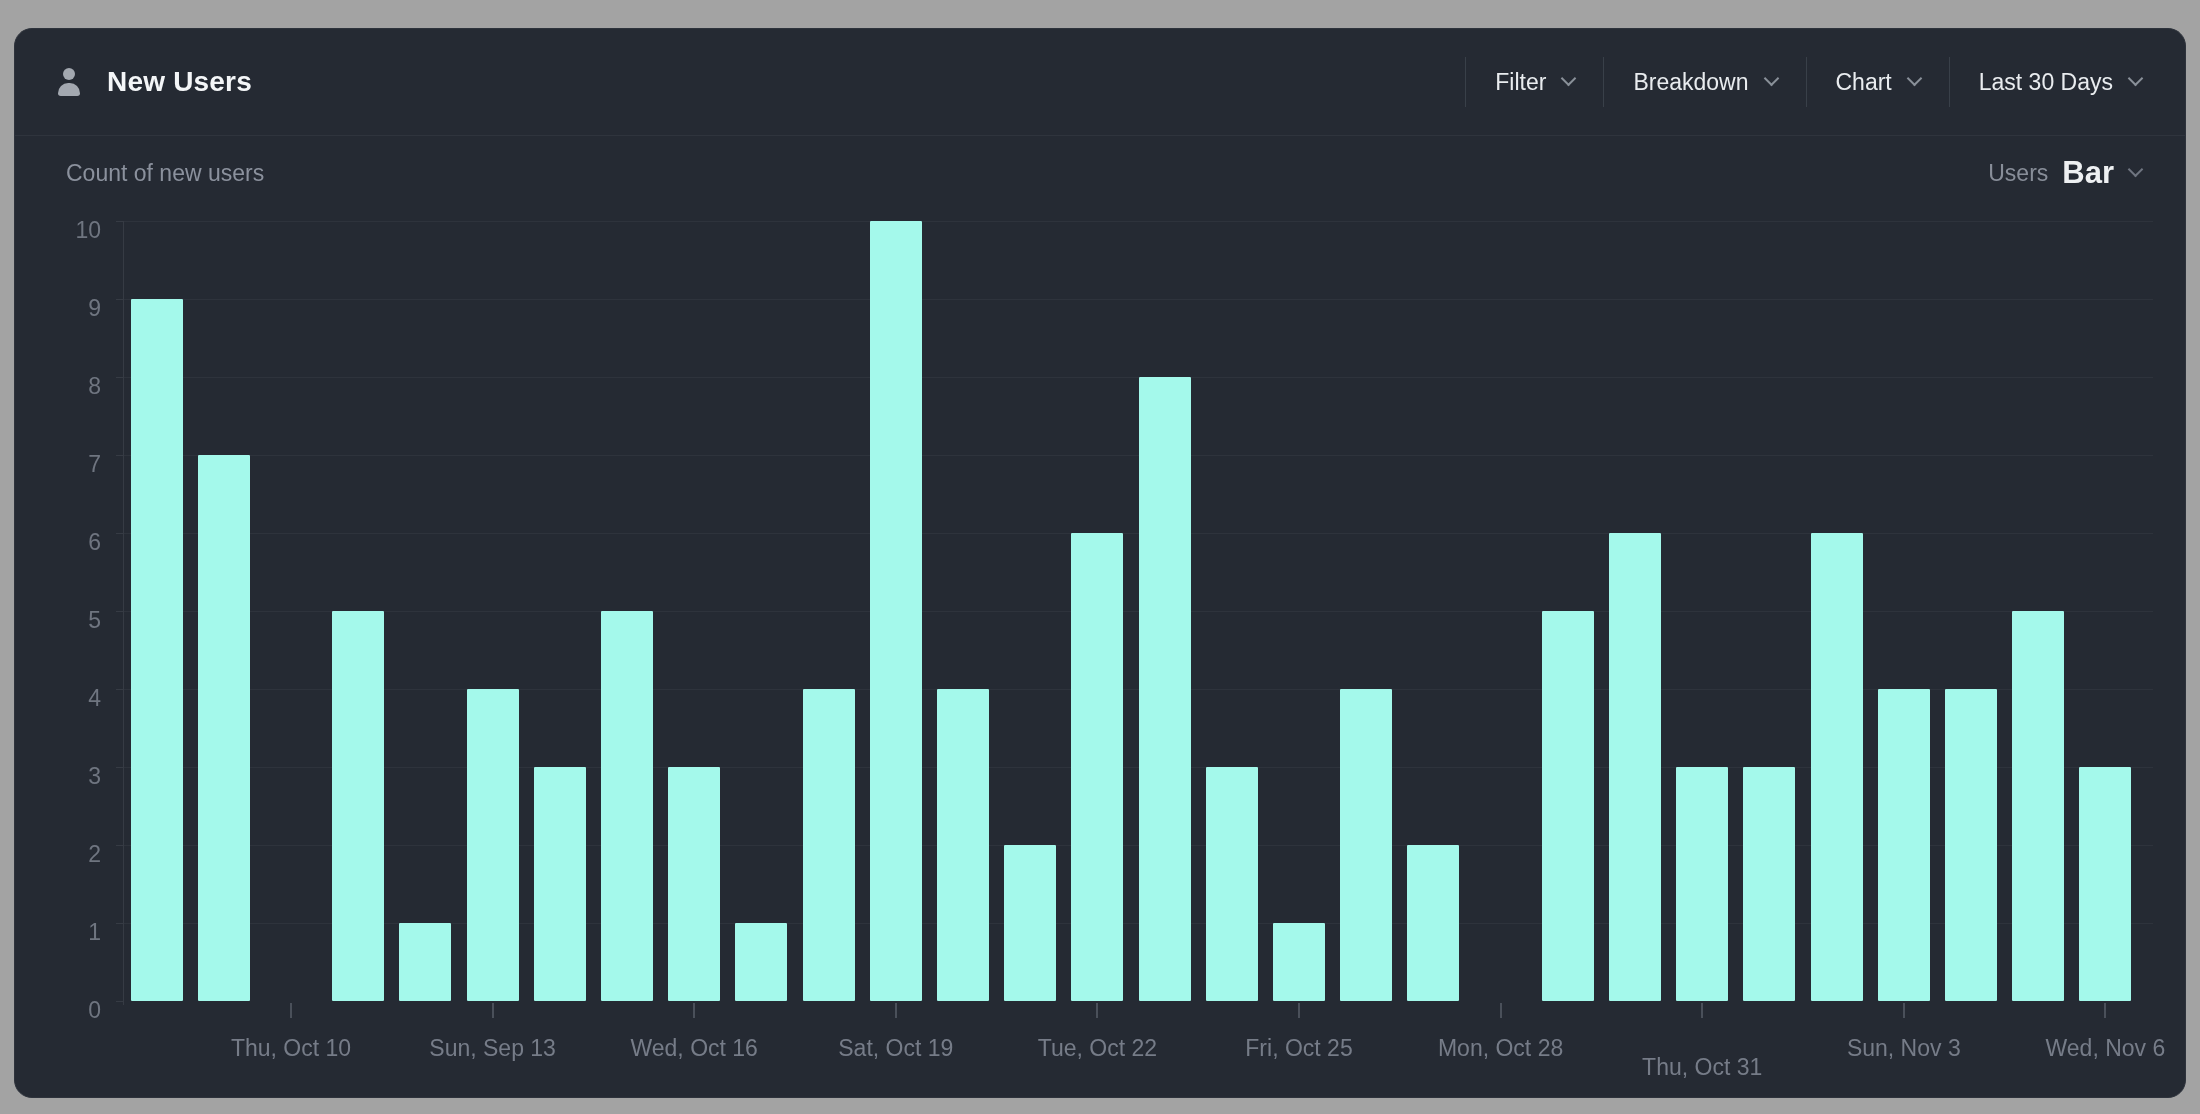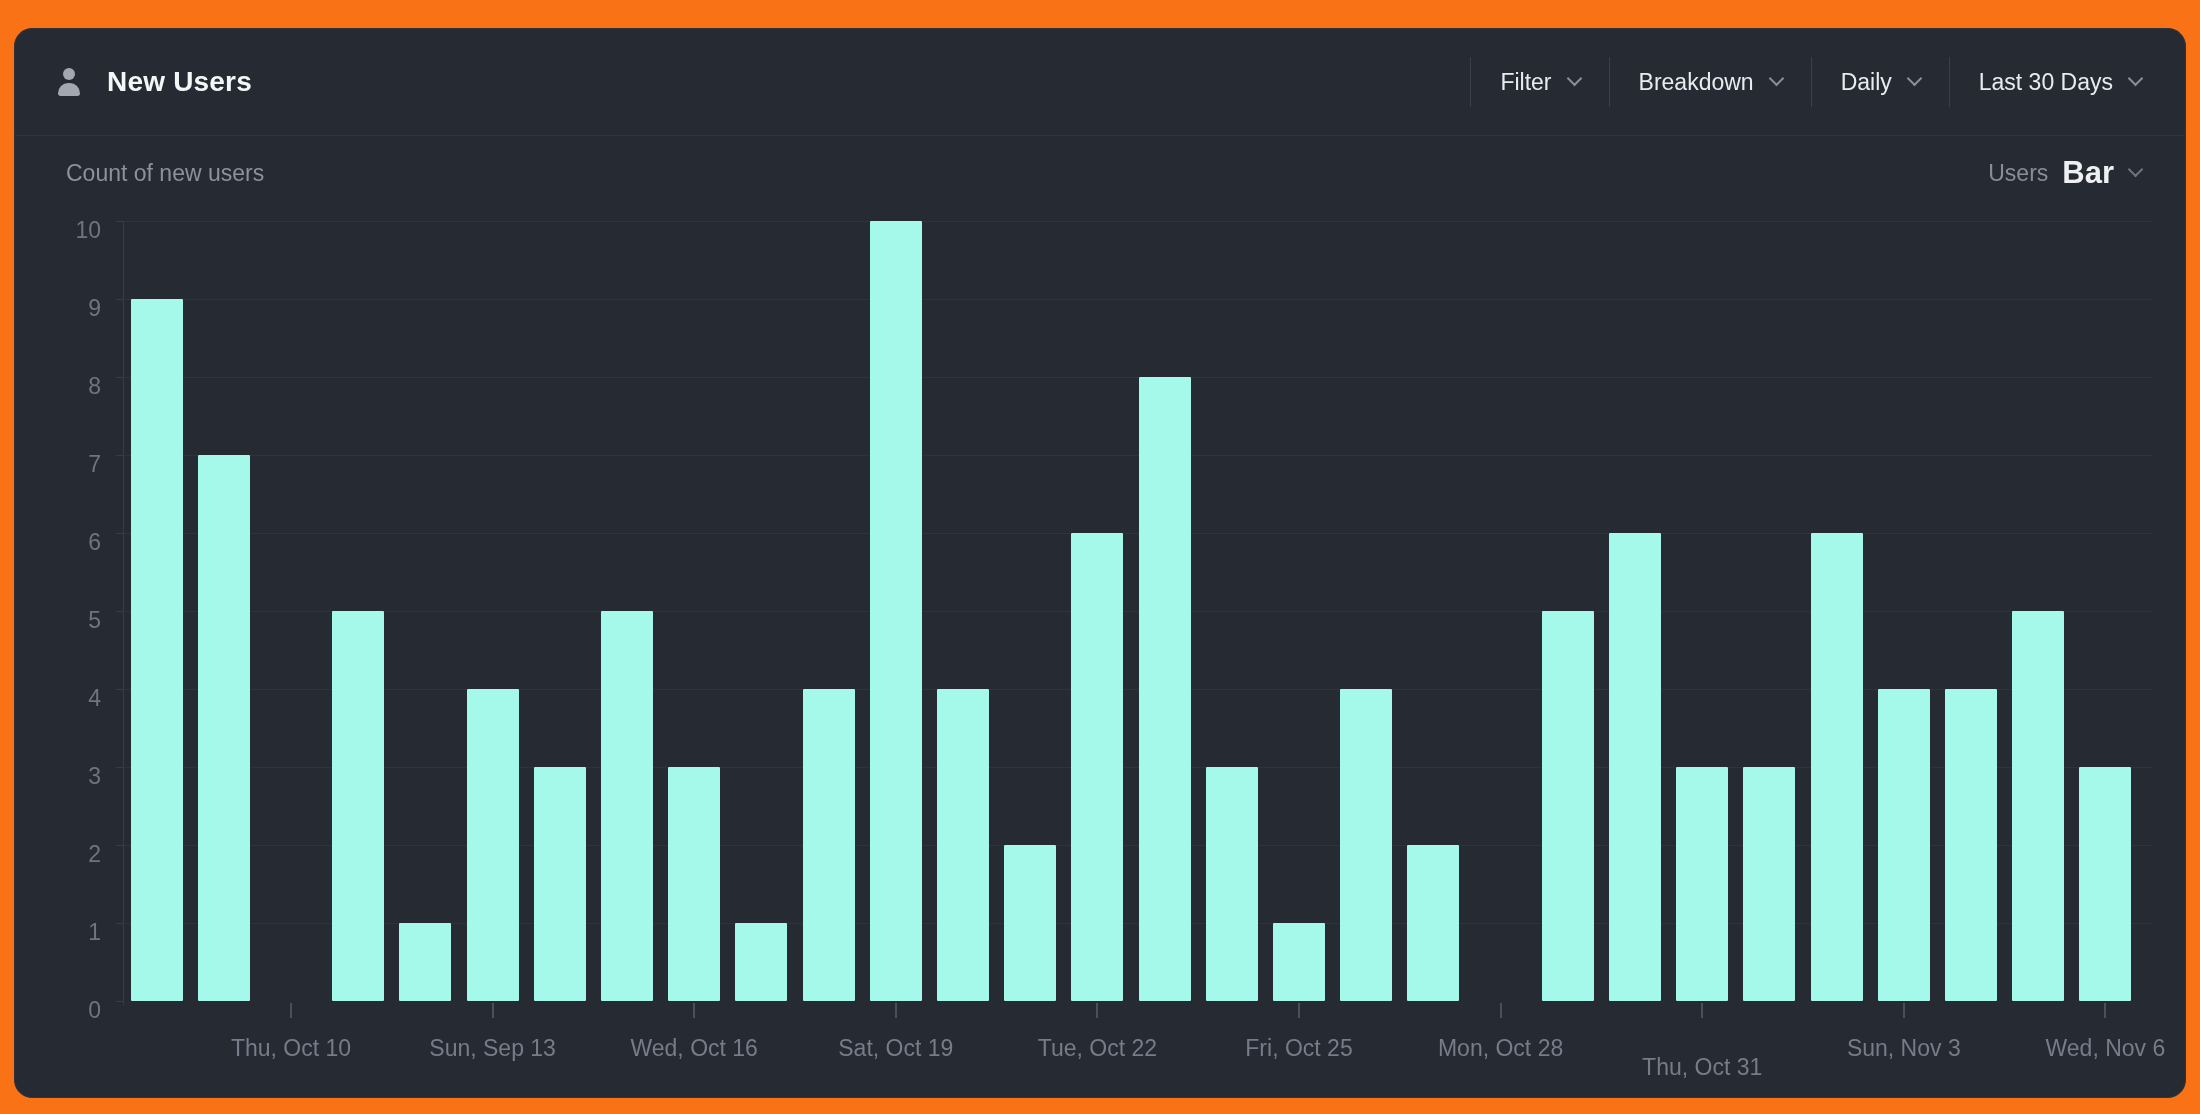--- a/index.html
+++ b/index.html
@@ -1,19 +1,19 @@
 <!DOCTYPE html>
 <html><head>
 <meta charset="utf-8">
 <style>
   html,body{margin:0;padding:0;background:#0c0d11;}
   *{box-sizing:border-box;}
   .page{
     position:relative;width:2200px;height:1114px;overflow:hidden;
-    background:#f97316;
+    background:#a3a3a3;
     font-family:"Liberation Sans","DejaVu Sans",sans-serif;
     -webkit-font-smoothing:antialiased;
   }
   .card{
     position:absolute;left:14px;top:28px;width:2172px;height:1070px;
     background:#252a33;border:1px solid #2e333c;border-radius:18px;
   }
   
   .card-header{
     position:absolute;left:0;top:0;right:0;height:107px;
@@ -104,21 +104,21 @@
           <span>Filter</span>
           <span class="chev"></span>
         </button>
         <span class="sep"></span>
         <button class="ctrl">
           <span>Breakdown</span>
           <span class="chev"></span>
         </button>
         <span class="sep"></span>
         <button class="ctrl">
-          <span>Daily</span>
+          <span>Chart</span>
           <span class="chev"></span>
         </button>
         <span class="sep"></span>
         <button class="ctrl" style="margin-right:0;">
           <span>Last 30 Days</span>
           <span class="chev"></span>
         </button>
       </nav>
     </header>
 

